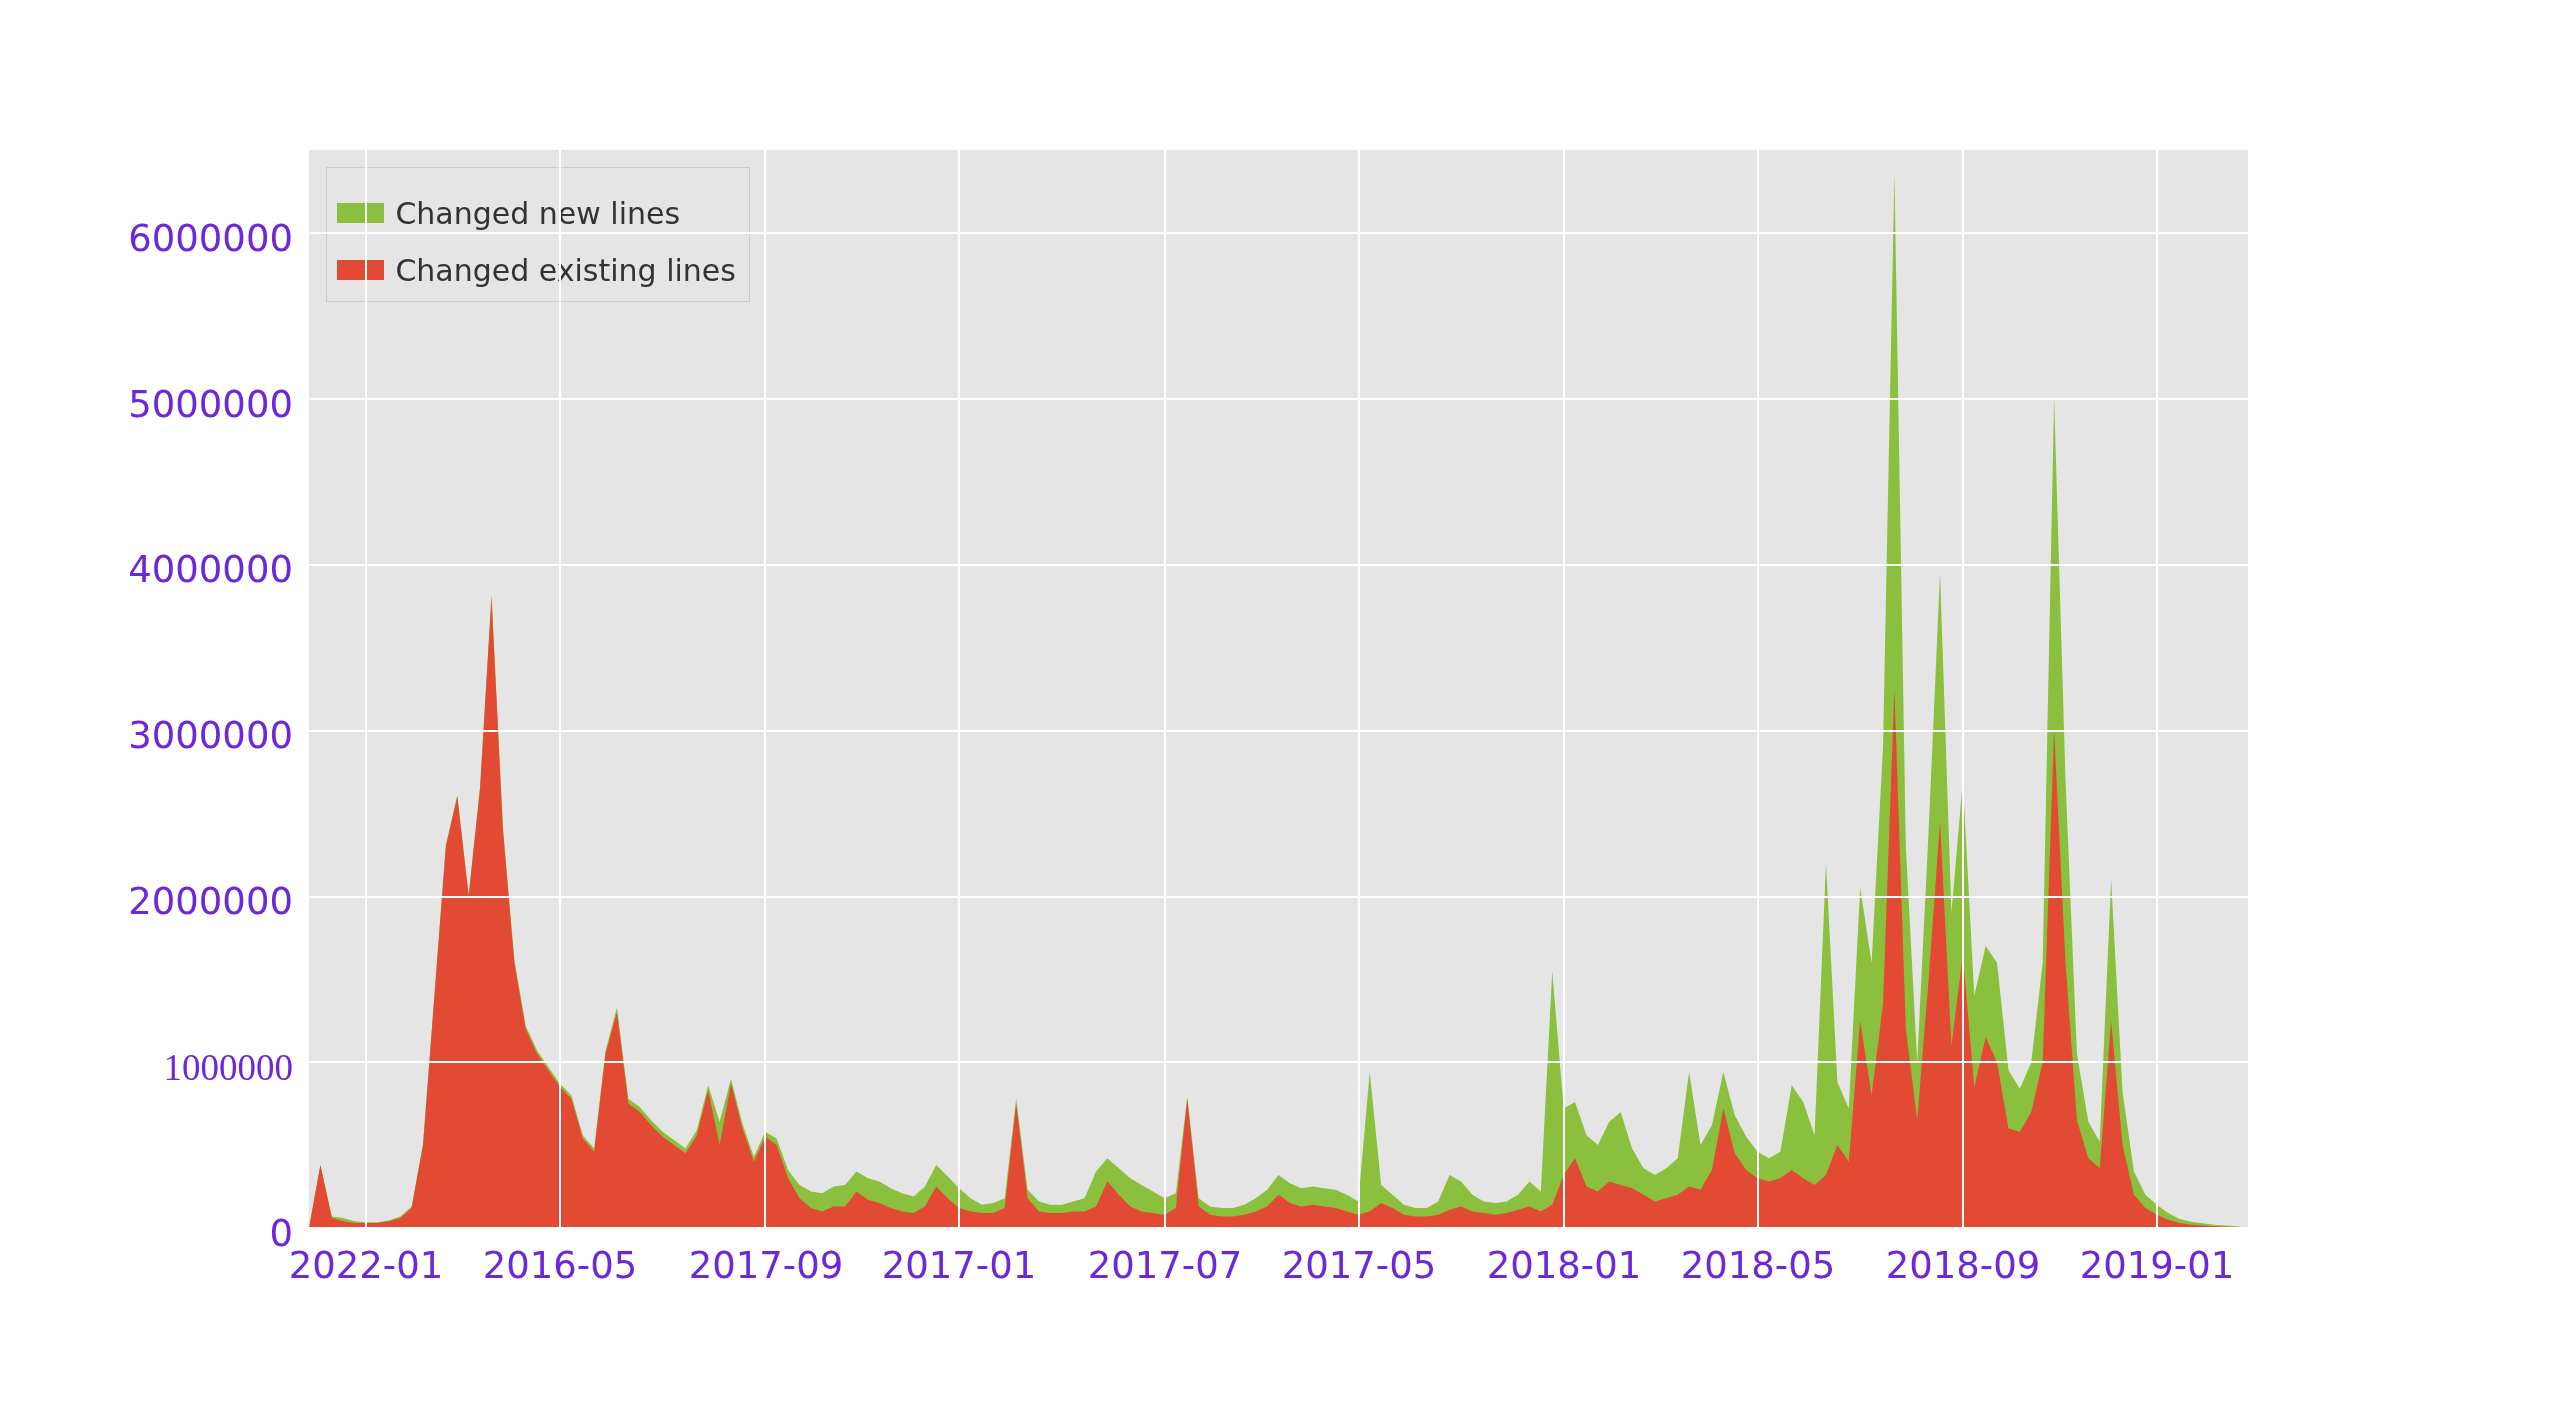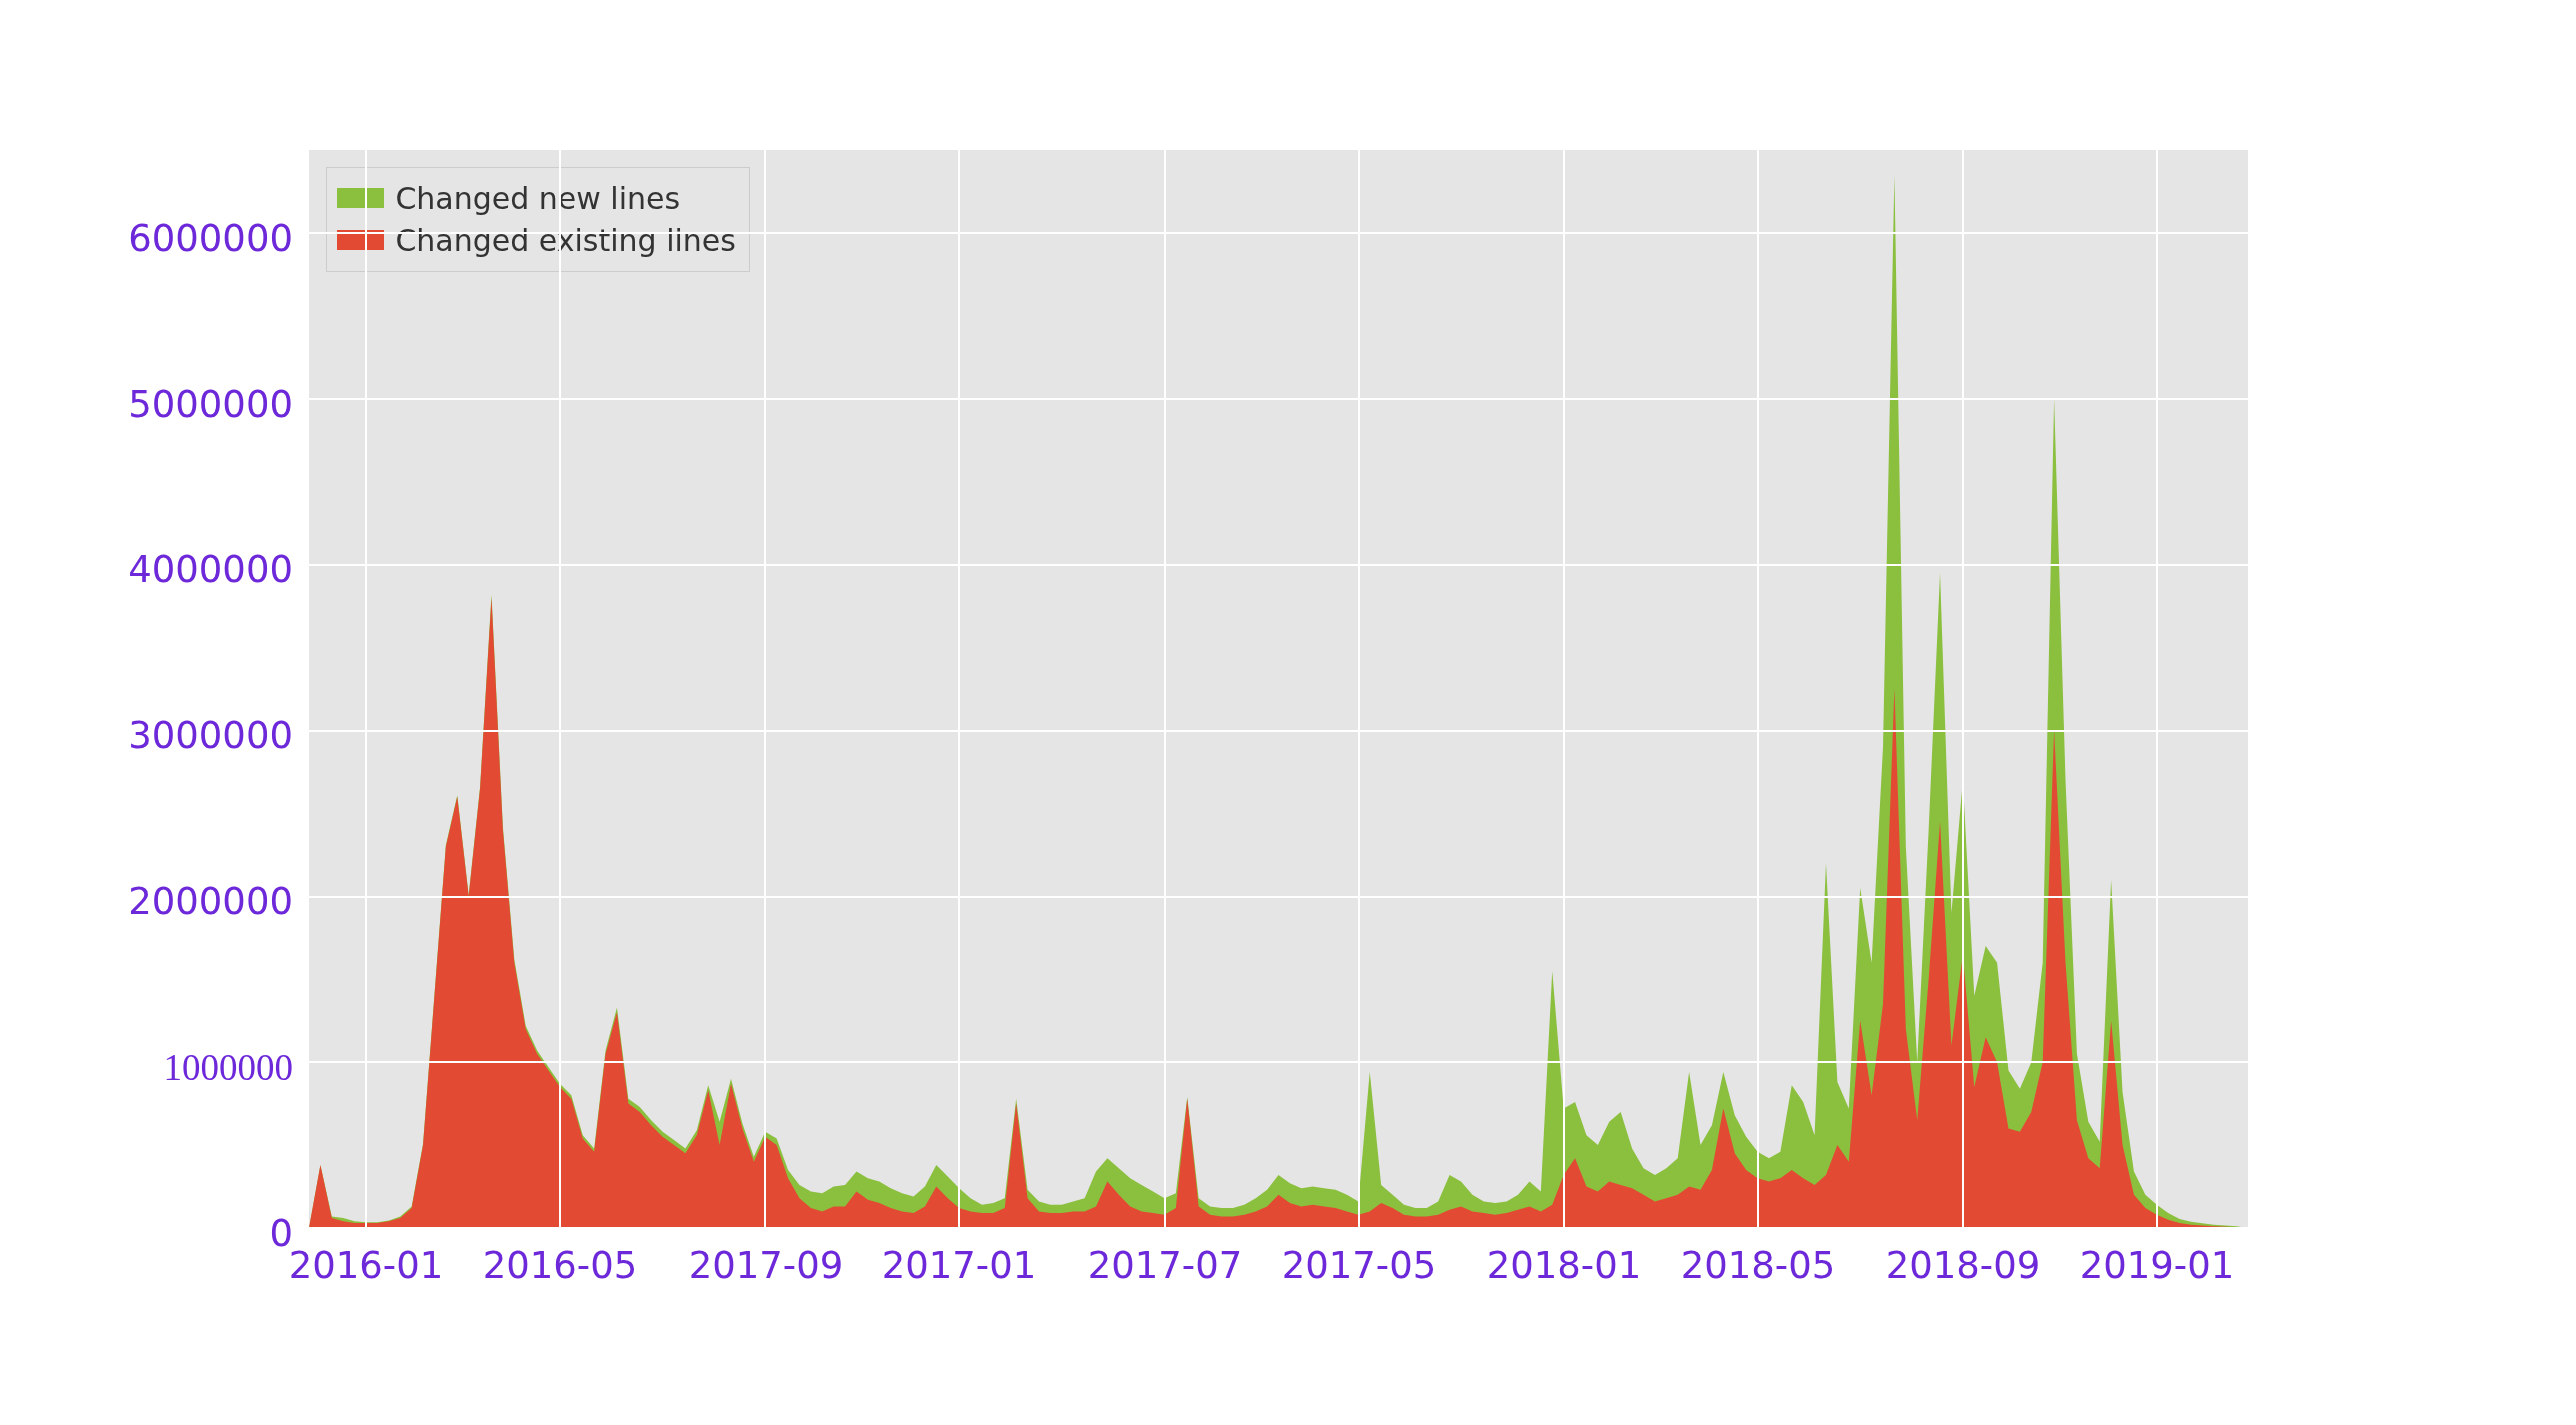--- a/index.html
+++ b/index.html
@@ -44,20 +44,21 @@
     position: absolute;
     background: #e5e5e5;
     border: 1.7px solid #cccccc;
     padding: 10px 13.4px 10px 10px;
   }
   .legend-row {
     display: flex;
     align-items: center;
     gap: 11.7px;
     padding: 3.3px 0;
+    margin-top: 15px;
   }
   .legend-swatch {
     width: 47px;
     height: 20px;
   }
   .legend-label {
     font-size: 30px;
     color: #333333;
   }
 </style>
@@ -98,21 +99,21 @@
       <div class="gridline v" style="left: 1653px;"></div>
       <div class="gridline v" style="left: 1847px;"></div>
     </div>
 <div class="ticklabel y" style="right: 2283px; top: 1212px; width: 184px;">0</div>
     <div class="ticklabel y" style="right: 2283px; top: 1046px; width: 184px; font-family: Liberation Serif, serif;">1000000</div>
     <div class="ticklabel y" style="right: 2283px; top: 880px; width: 184px;">2000000</div>
     <div class="ticklabel y" style="right: 2283px; top: 714px; width: 184px;">3000000</div>
     <div class="ticklabel y" style="right: 2283px; top: 548px; width: 184px;">4000000</div>
     <div class="ticklabel y" style="right: 2283px; top: 383px; width: 184px;">5000000</div>
     <div class="ticklabel y" style="right: 2283px; top: 217px; width: 184px;">6000000</div>
-    <div class="ticklabel x" style="left: 366px; top: 1244px;">2016-01</div>
+    <div class="ticklabel x" style="left: 366px; top: 1244px;">2022-01</div>
     <div class="ticklabel x" style="left: 560px; top: 1244px;">2016-05</div>
     <div class="ticklabel x" style="left: 766px; top: 1244px;">2017-09</div>
     <div class="ticklabel x" style="left: 959px; top: 1244px;">2017-01</div>
     <div class="ticklabel x" style="left: 1165px; top: 1244px;">2017-07</div>
     <div class="ticklabel x" style="left: 1359px; top: 1244px;">2017-05</div>
     <div class="ticklabel x" style="left: 1564px; top: 1244px;">2018-01</div>
     <div class="ticklabel x" style="left: 1758px; top: 1244px;">2018-05</div>
     <div class="ticklabel x" style="left: 1963px; top: 1244px;">2018-09</div>
     <div class="ticklabel x" style="left: 2157px; top: 1244px;">2019-01</div>
   </div>

